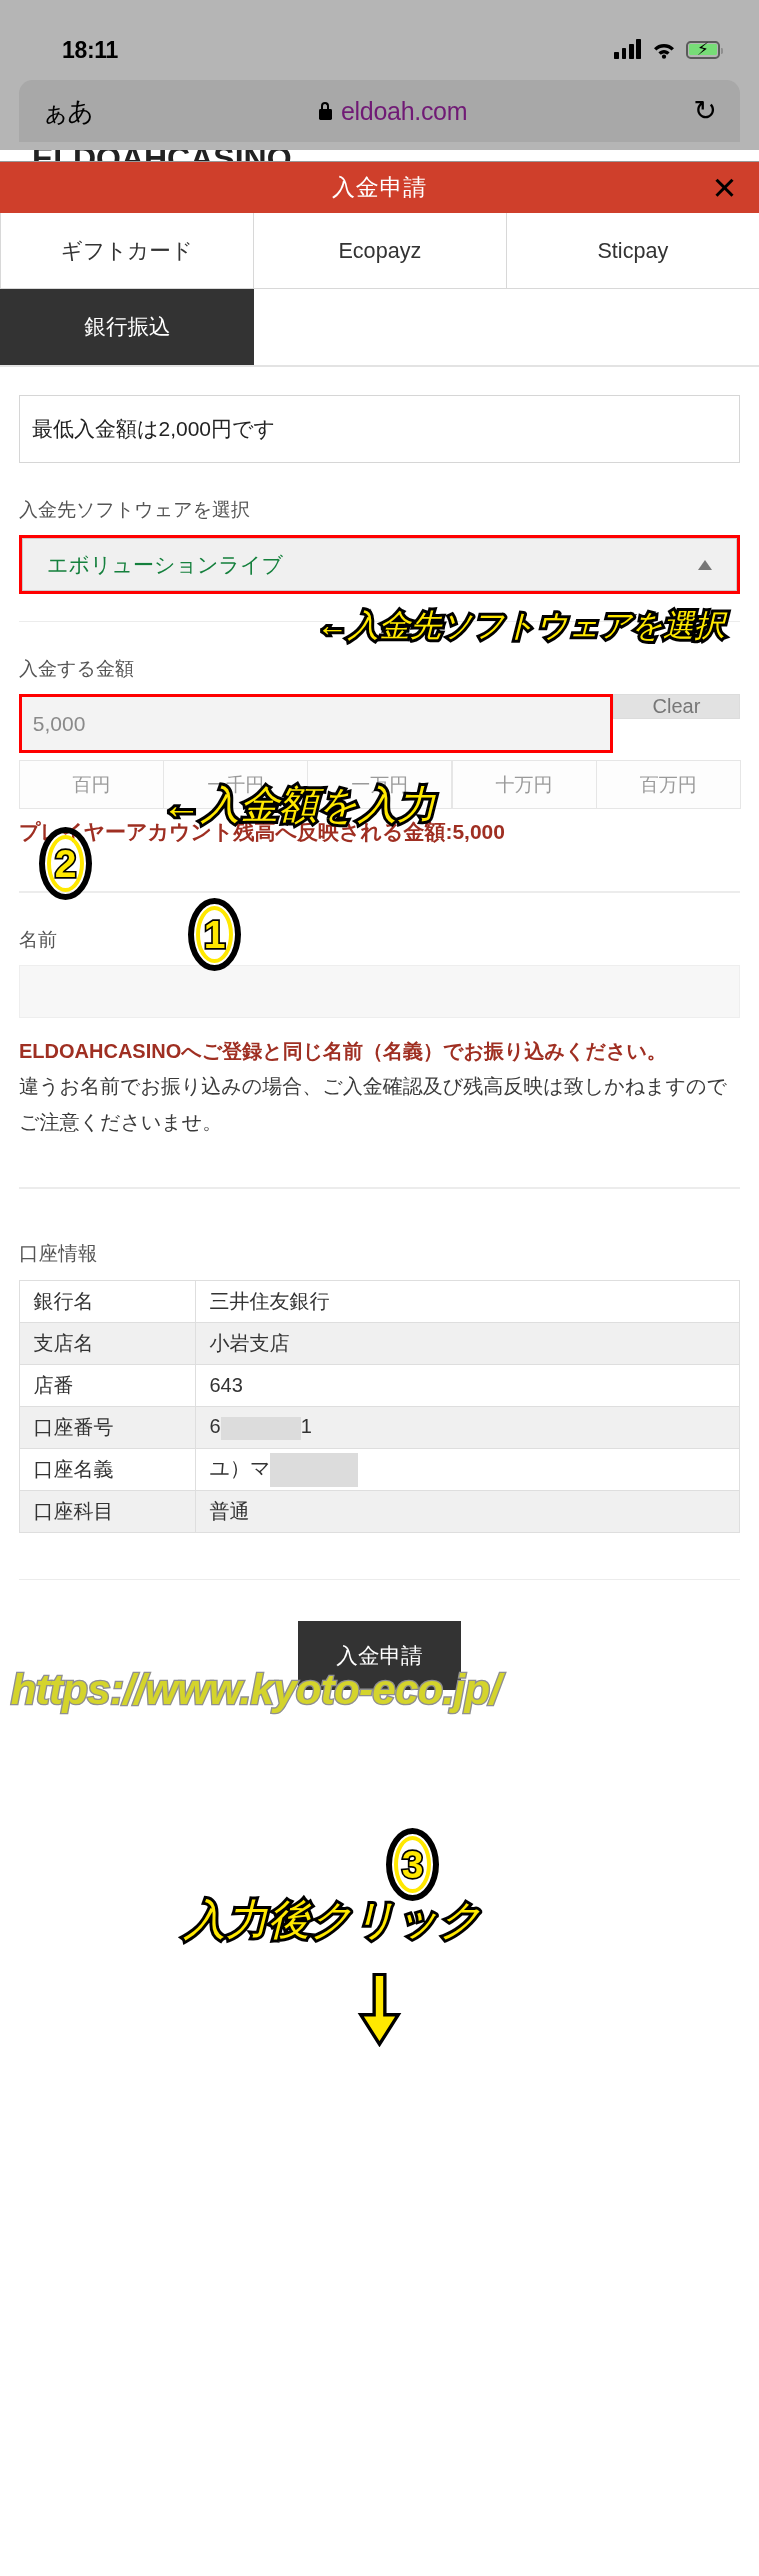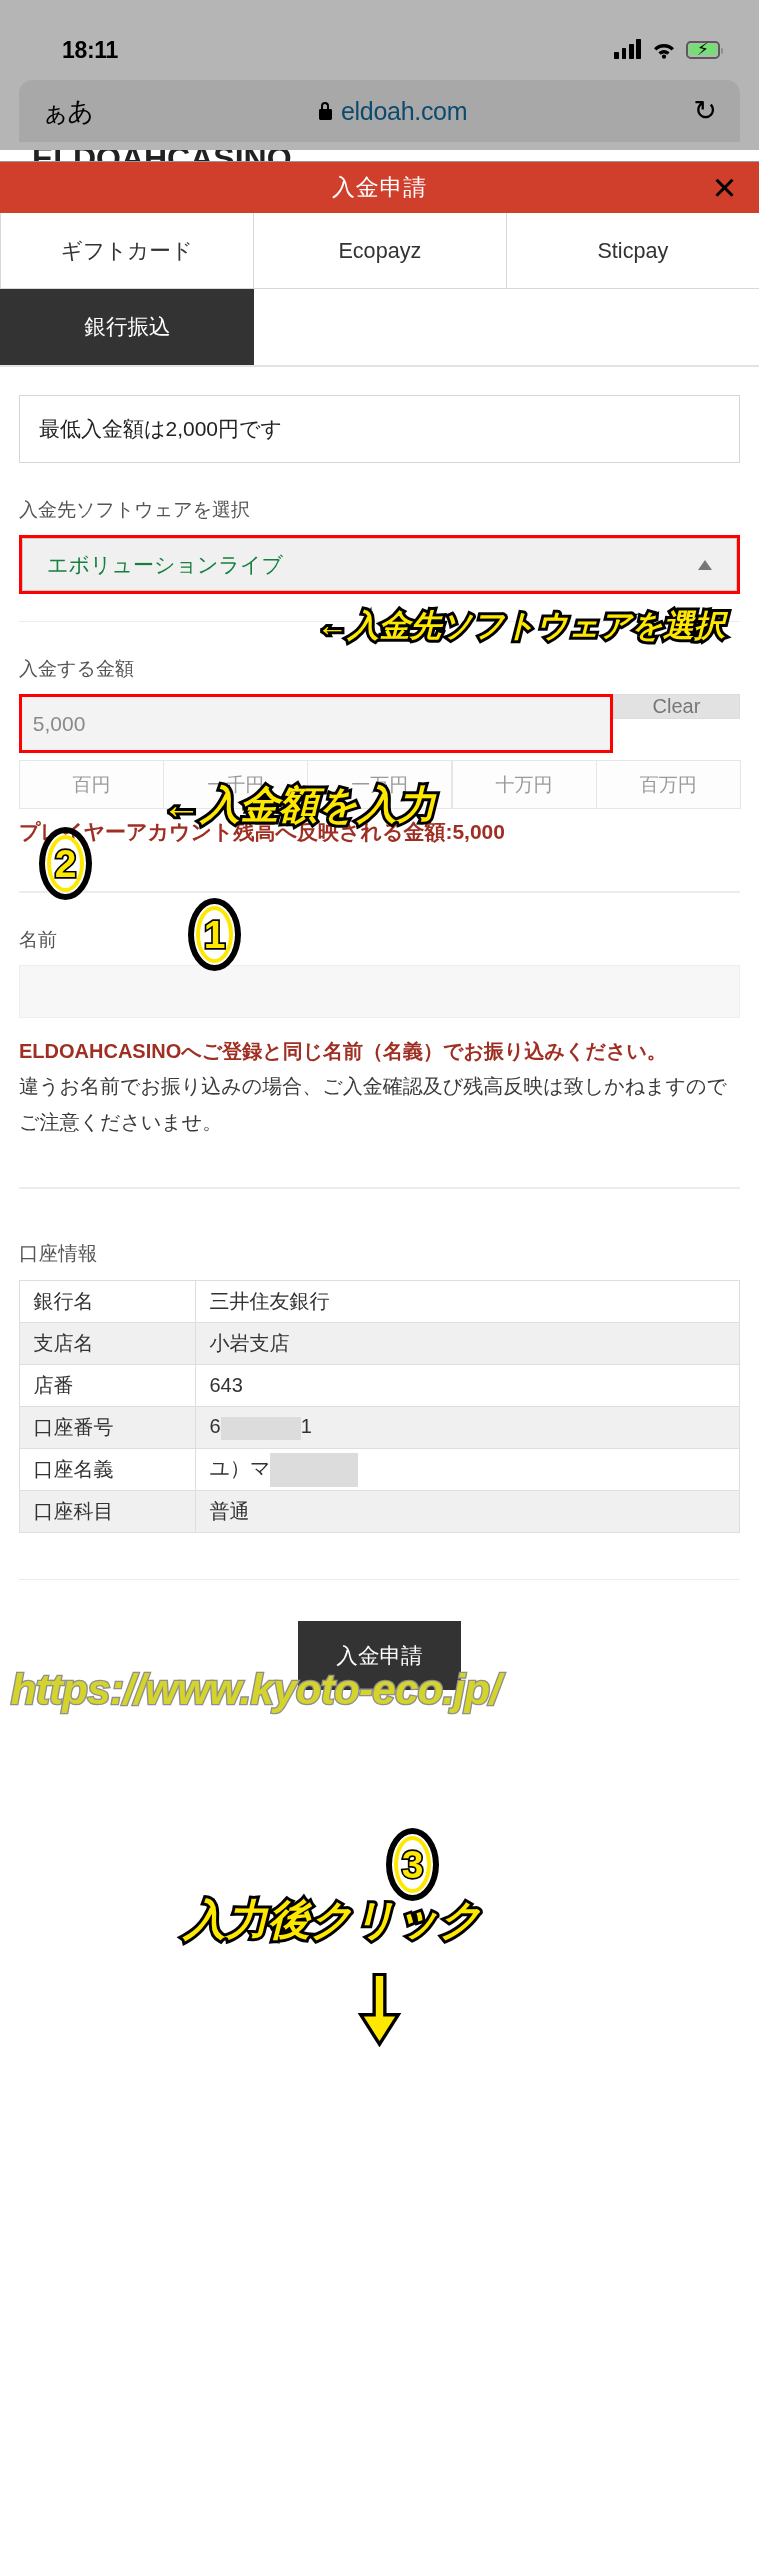--- a/index.html
+++ b/index.html
@@ -73,21 +73,21 @@
   .url-center { display: flex; align-items: center; gap: 8.8px; }
   .lock-icon { width: 13.5px; height: 17.6px; position: relative; }
   .lock-icon .shackle {
     position: absolute; top: 0; left: 2.7px; width: 8px; height: 7.4px;
     border: 2px solid #000; border-bottom: none; border-radius: 4px 4px 0 0;
   }
   .lock-icon .body {
     position: absolute; bottom: 0; left: 0; width: 13.5px; height: 10.8px;
     background: #000; border-radius: 1.4px;
   }
-  .url-text { font-size: 25px; color: #0c4a6e; letter-spacing: -0.3px; }
+  .url-text { font-size: 25px; color: #701a75; letter-spacing: -0.3px; }
   .reload-icon { font-size: 28px; color: #000; line-height: 1; }
 
   
   .page { position: relative; background: #fff; }
 
   .clipped-title {
     height: 12px; overflow: hidden; background: #fff;
     color: #222; font-size: 32px; font-weight: bold;
     padding-left: 32px; line-height: 0.5;
     border-bottom: 1.4px solid #999;
@@ -122,21 +122,21 @@
   .tabs-row.second .tab.spacer { border: none; background: #fff; }
   .tabs-row.second { border-bottom: 2px solid #e3e3e3; }
 
   .content { padding: 0 19px; }
 
   .notice-box {
     margin-top: 28px;
     border: 1.4px solid #d6d6d6;
     height: 68px;
     display: flex; align-items: center;
-    padding: 0 19px;
+    padding: 0 12px;
     font-size: 21px; color: #222;
   }
 
   .field-label {
     font-size: 19px; color: #555;
     margin-top: 34px; margin-bottom: 12px;
   }
 
   .select-outline { position: relative; border: 3.4px solid #ff0000; }
   .select-box {
@@ -251,21 +251,21 @@
     margin-top: 30px;
     text-align: center;
     font-size: 19.6px;
     color: #3a3a3a;
     line-height: 1.5;
   }
 
   
   .anno {
     position: absolute;
-    font-weight: bold;
+    font-weight: normal;
     color: #ffe800;
     -webkit-text-stroke: 6px #000;
     paint-order: stroke fill;
     white-space: nowrap;
     pointer-events: none;
     font-style: italic;
   }
   .circ {
     position: absolute;
     width: 53px; height: 73px;

